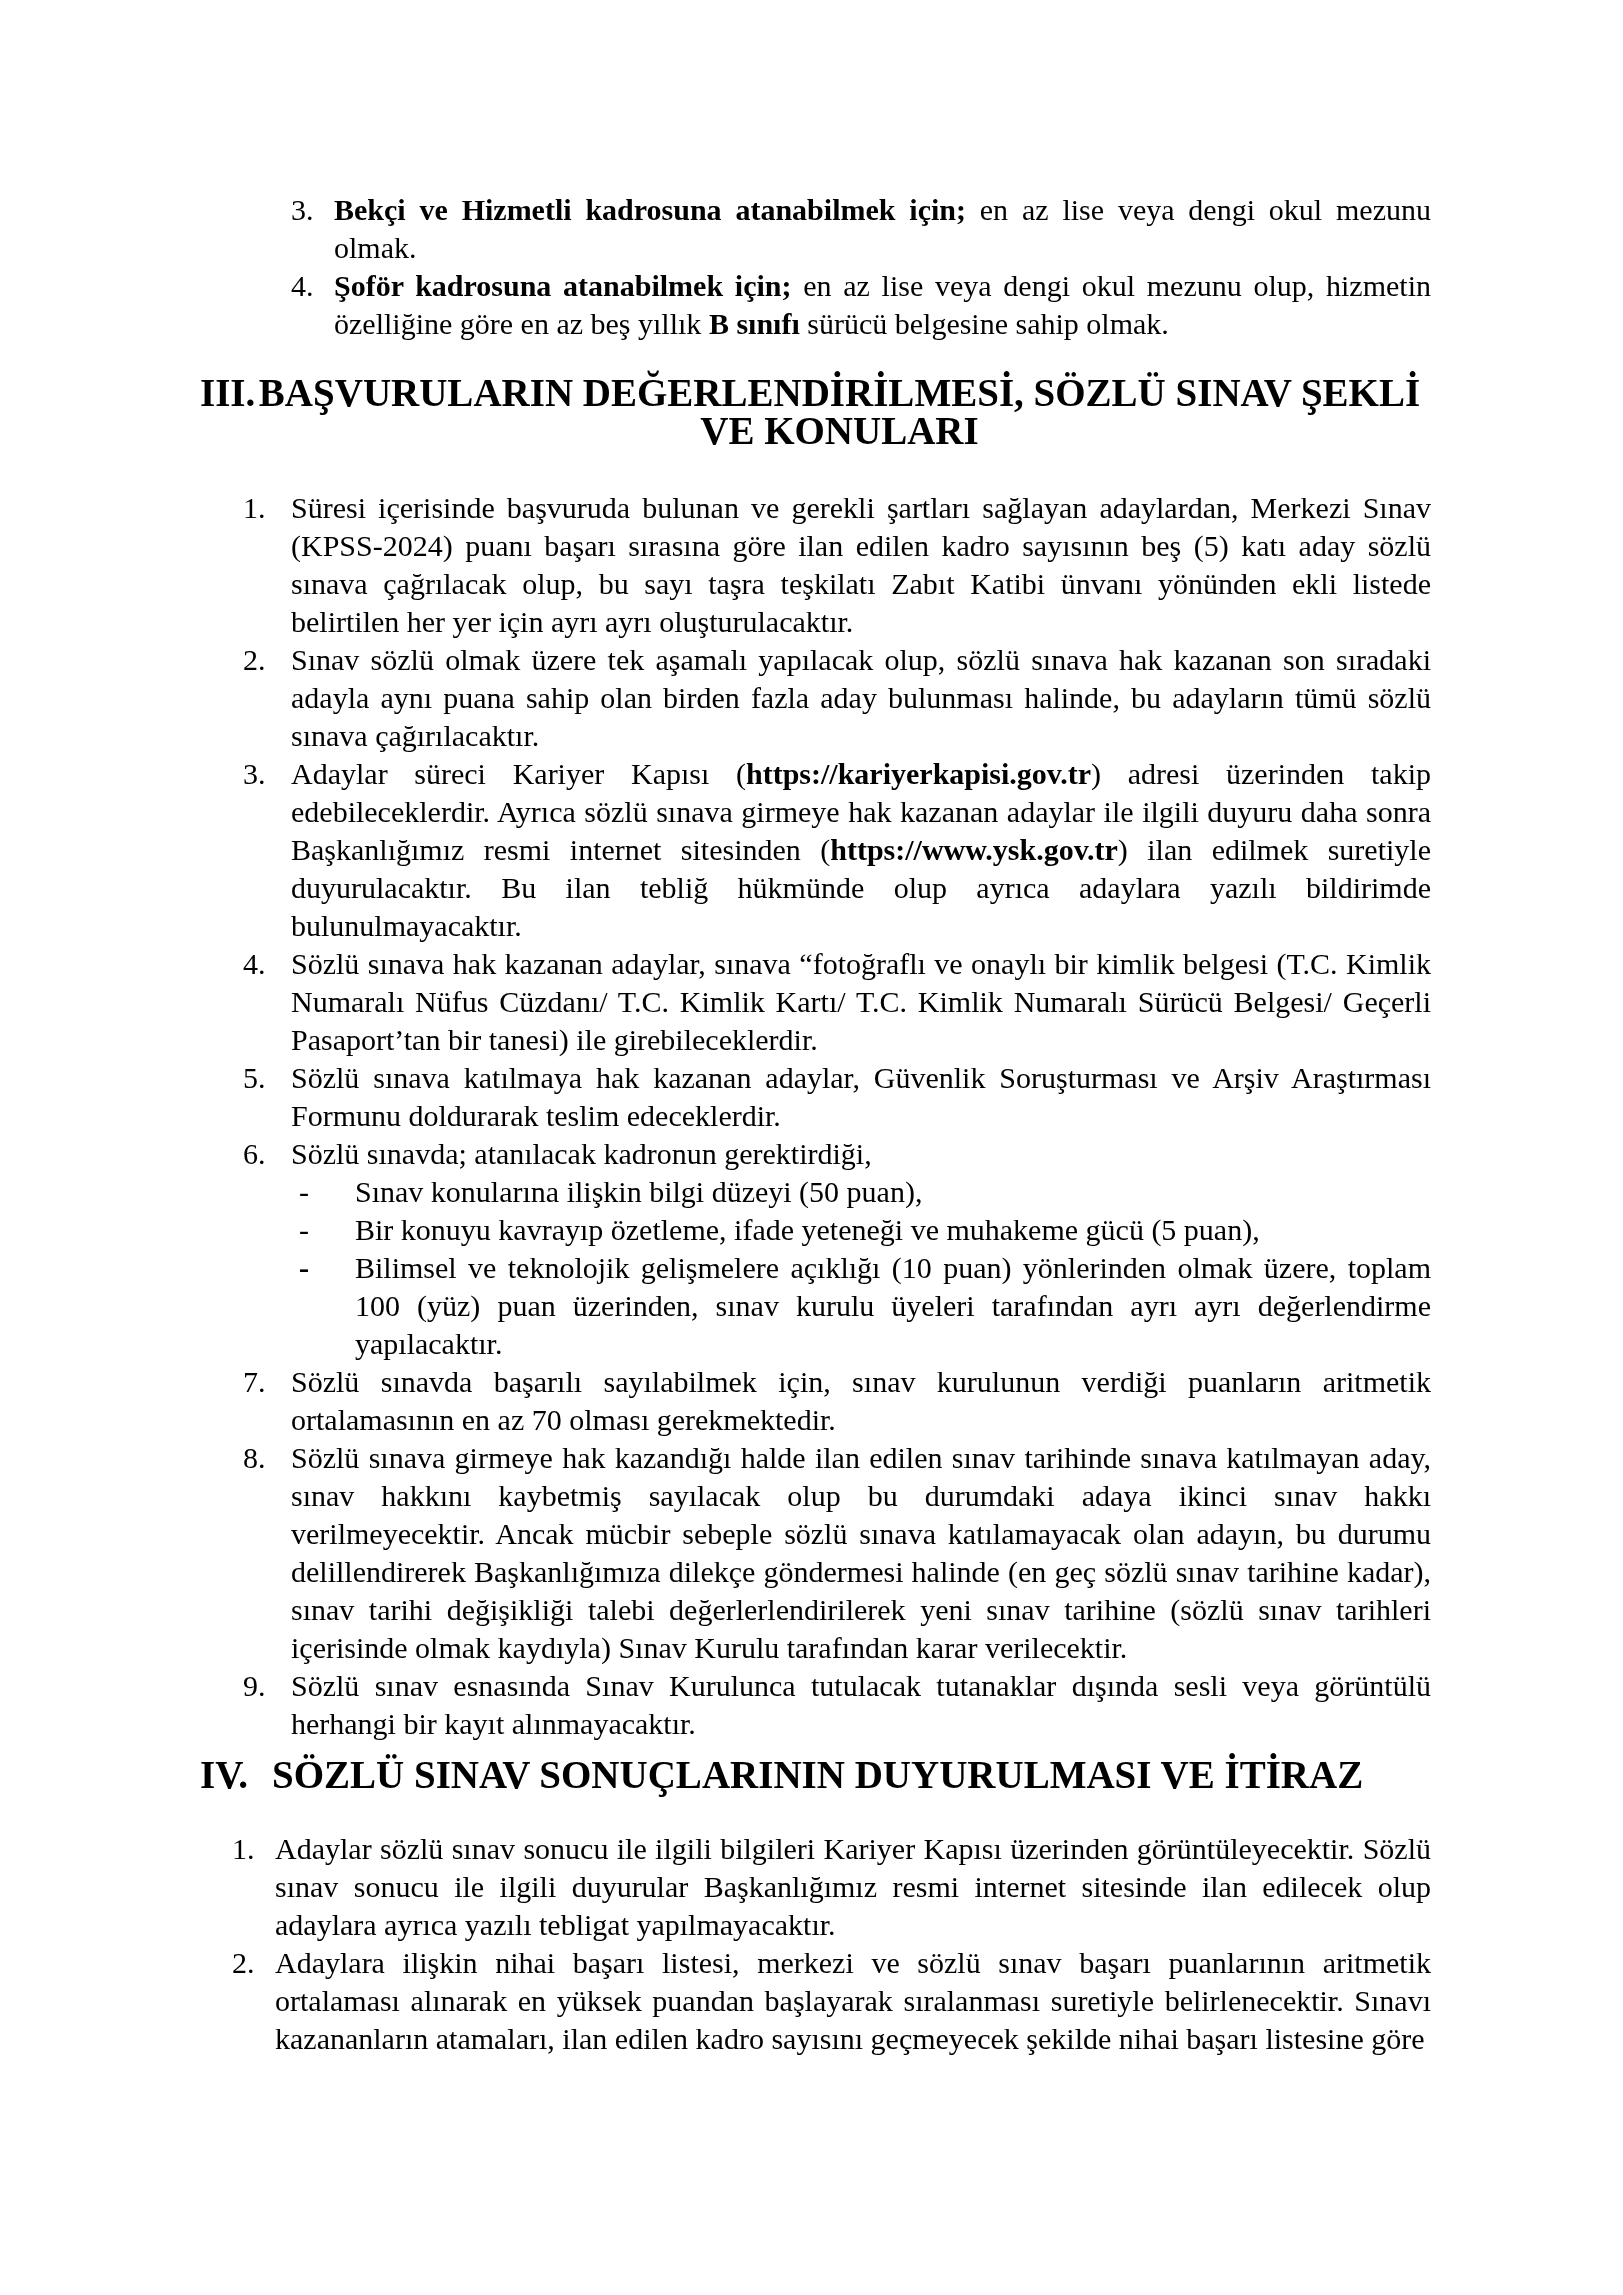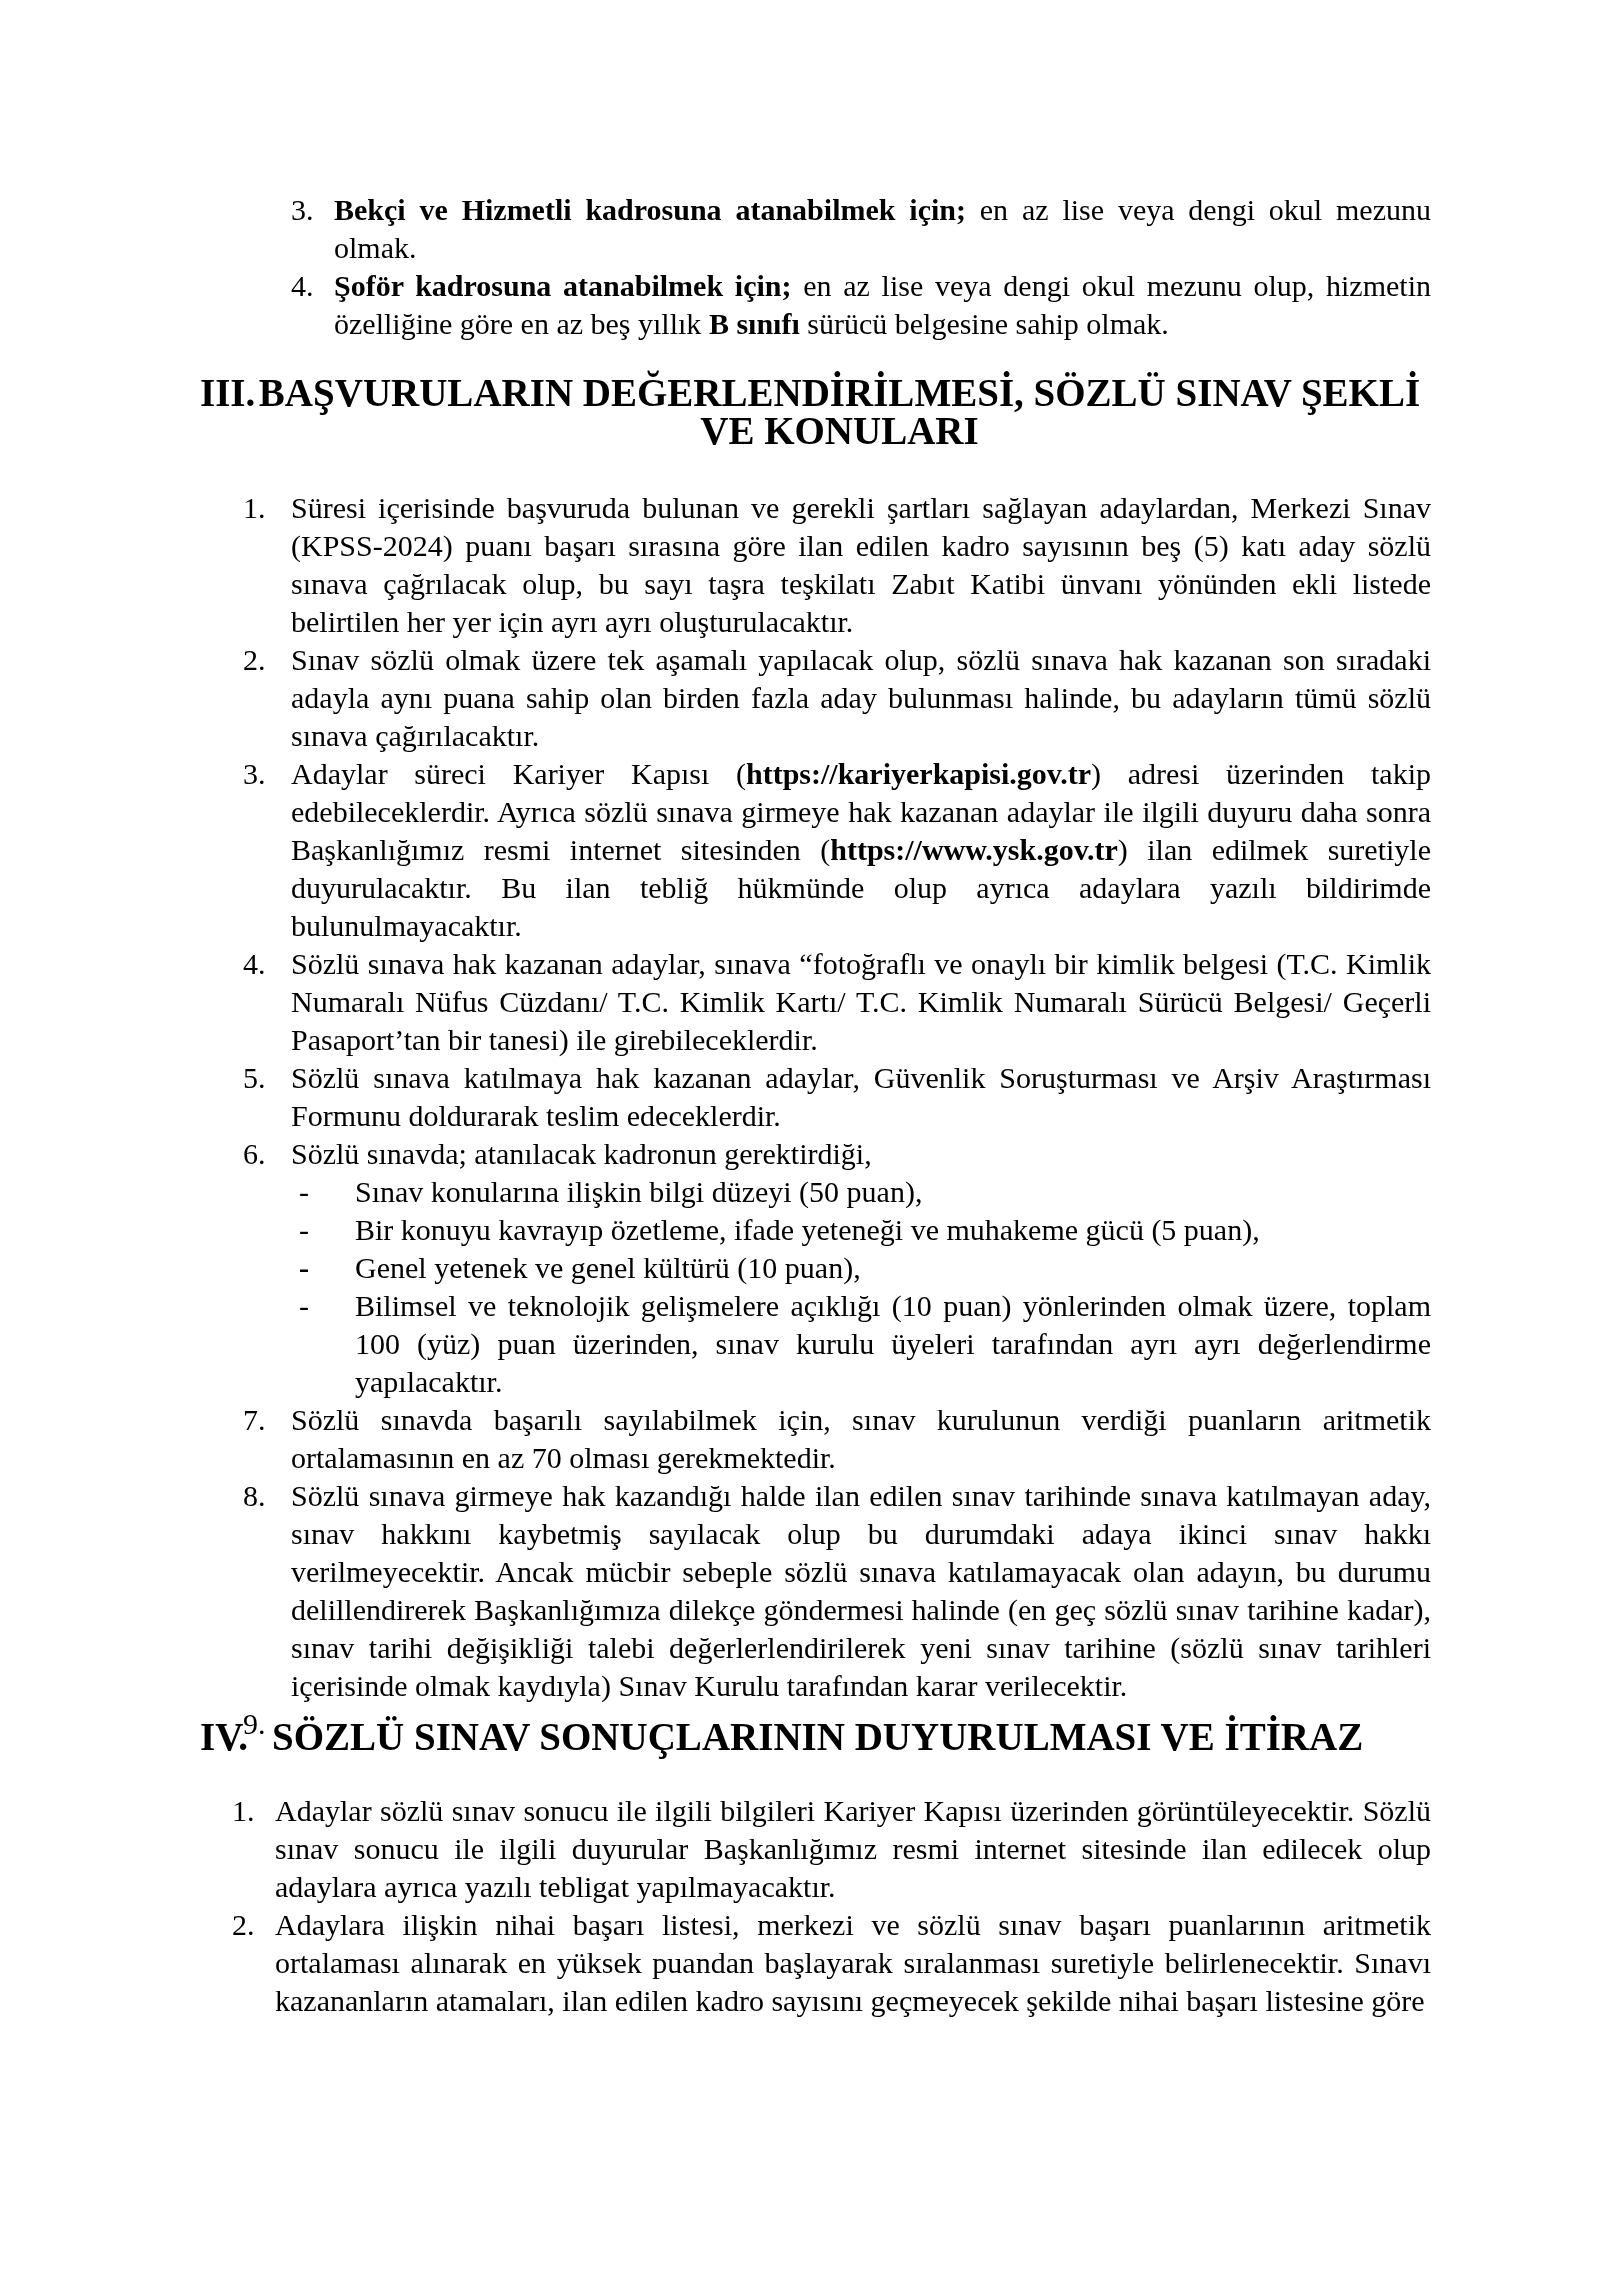--- a/index.html
+++ b/index.html
@@ -115,40 +115,40 @@
           <span>Bir konuyu kavrayıp özetleme, ifade yeteneği ve muhakeme gücü (5 puan),</span>
         </div>
         <div class="li">
           <span class="marker">-</span>
         </div>
         <div class="li">
           <span class="marker">-</span>
         </div>
         <div class="li">
           <span class="marker">-</span>
-          <span>Genel yetenek ve genel kültürü (10 puan),</span>
         </div>
         <div class="li">
           <span class="marker">-</span>
           <span>Bilimsel ve teknolojik gelişmelere açıklığı (10 puan) yönlerinden olmak üzere, toplam 100 (yüz) puan üzerinden, sınav kurulu üyeleri tarafından ayrı ayrı değerlendirme yapılacaktır.</span>
         </div>
       </div>
 
       <div class="li">
         <span class="marker">7.</span>
         <span>Sözlü sınavda başarılı sayılabilmek için, sınav kurulunun verdiği puanların aritmetik ortalamasının en az 70 olması gerekmektedir.</span>
       </div>
 
       <div class="li">
         <span class="marker">8.</span>
         <span>Sözlü sınava girmeye hak kazandığı halde ilan edilen sınav tarihinde sınava katılmayan aday, sınav hakkını kaybetmiş sayılacak olup bu durumdaki adaya ikinci sınav hakkı verilmeyecektir. Ancak mücbir sebeple sözlü sınava katılamayacak olan adayın, bu durumu delillendirerek Başkanlığımıza dilekçe göndermesi halinde (en geç sözlü sınav tarihine kadar), sınav tarihi değişikliği talebi değerlerlendirilerek yeni sınav tarihine (sözlü sınav tarihleri içerisinde olmak kaydıyla) Sınav Kurulu tarafından karar verilecektir.</span>
       </div>
 
       <div class="li">
         <span class="marker">9.</span>
+        <span>Sözlü sınav esnasında Sınav Kurulunca tutulacak tutanaklar dışında sesli veya görüntülü herhangi bir kayıt alınmayacaktır.</span>
       </div>
     </div>
 
     <div class="sec-heading h4">
       <span class="marker">IV.</span>
       <span class="htext">SÖZLÜ SINAV SONUÇLARININ DUYURULMASI VE İTİRAZ</span>
     </div>
 
     <div class="list4">
       <div class="li">

